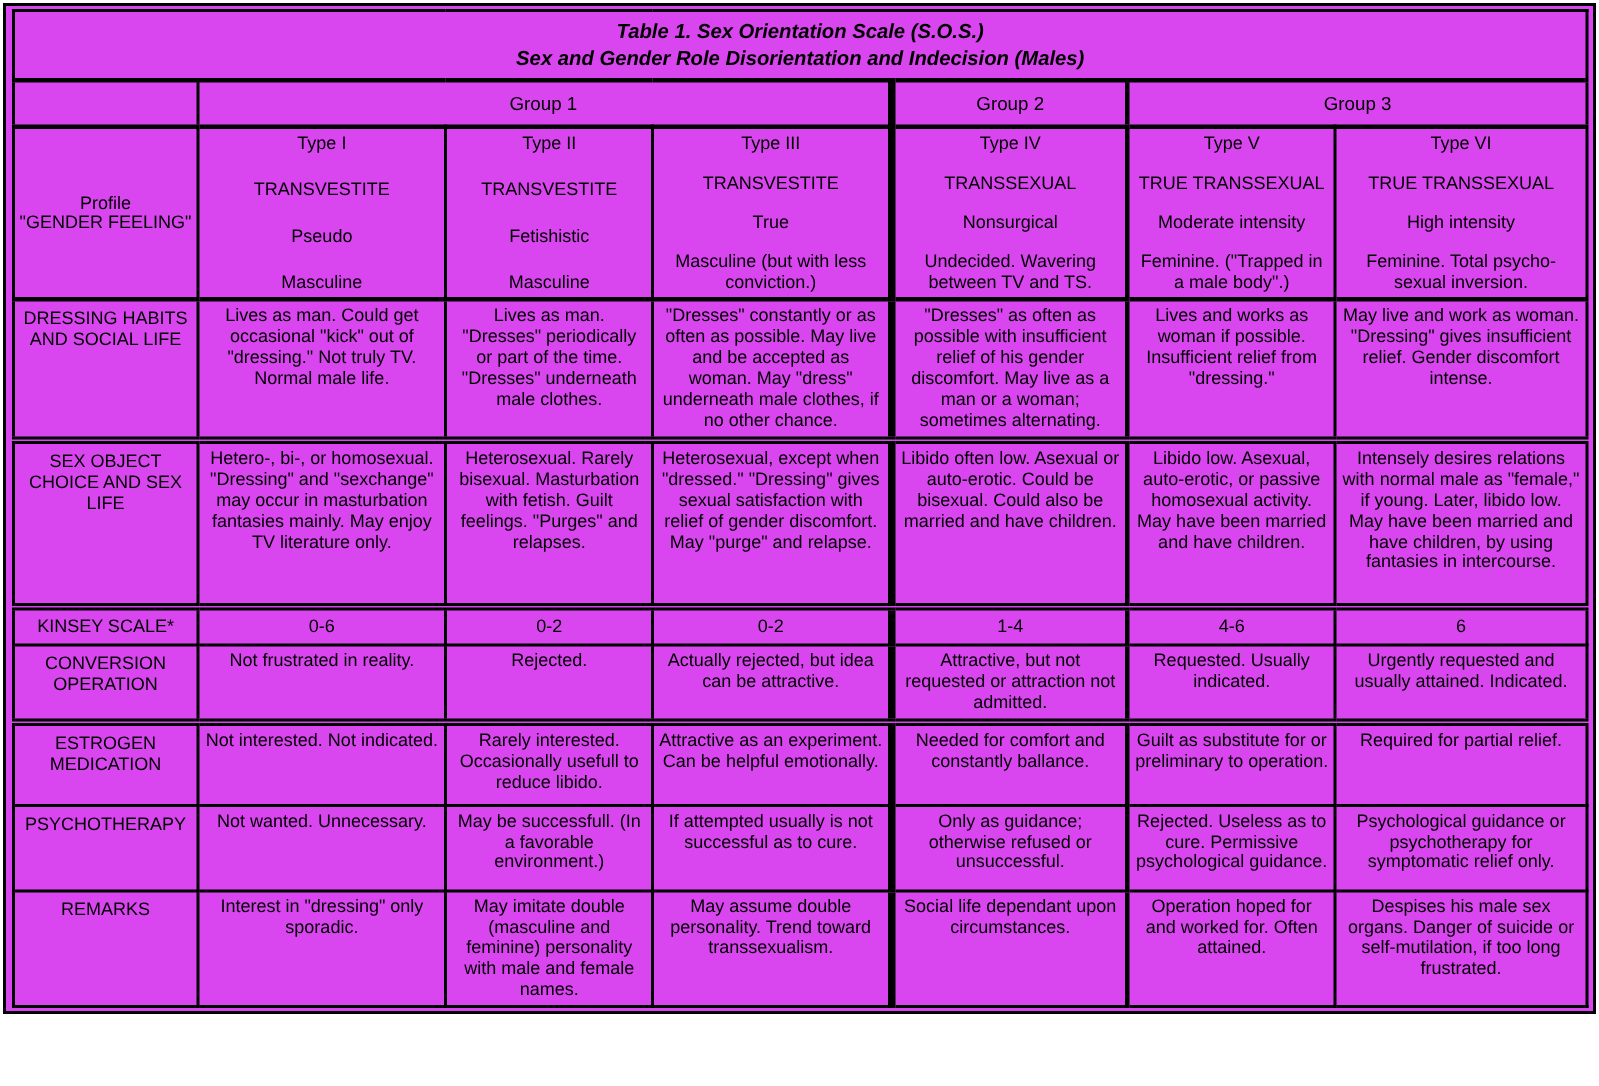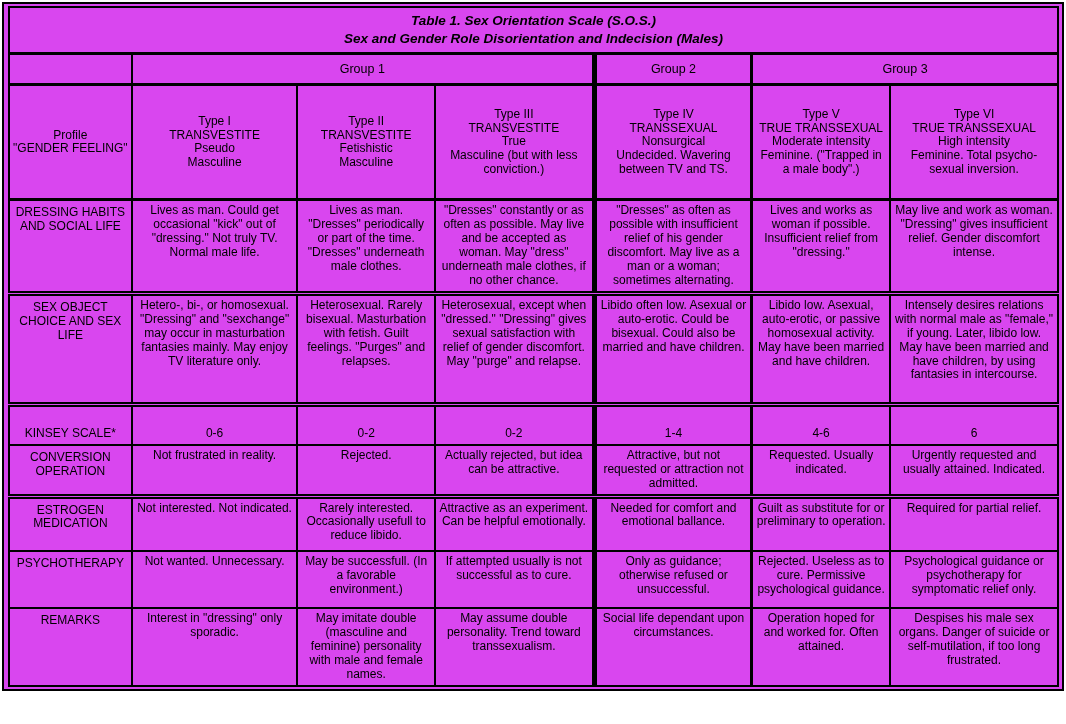--- a/index.html
+++ b/index.html
@@ -36,33 +36,33 @@
   
   tr.group-row td { vertical-align: middle; font-size: 12.5px; border-bottom: 3px solid #000; height: 31px; }
   
   .gL { border-left: 5px solid #000; }
   
   .g3L { border-left: 3px solid #000; }
   
   tr.profile-row td { border-bottom: 3px solid #000; height: 114px; }
   .stack {
     display: flex; flex-direction: column;
-    justify-content: center;
+    justify-content: space-between;
     height: 106px;
   }
   .stack span { display: block; }
   .lblstack {
     display: flex; flex-direction: column;
     justify-content: center; 
     height: 106px;
   }
   
   tr.r-dressing td { height: 93px; }
   tr.r-sex td { height: 111px; border-top: 5px double #000; }
-  tr.r-kinsey td { height: 26px; border-top: 5px double #000; padding-top: 20px; }
+  tr.r-kinsey td { height: 26px; border-top: 5px double #000; padding-top: 4px; }
   tr.r-conversion td { height: 50px; }
   tr.r-estrogen td { height: 55px; border-top: 5px double #000; }
   tr.r-psycho td { height: 57px; }
   tr.r-remarks td { height: 77px; }
   td.lbl { padding-top: 5px; }
   
   tr.footnote-row td {
     border-top: 3px solid #000;
     text-align: left;
     vertical-align: top;
@@ -198,21 +198,21 @@
         <td class="gL">Attractive, but not requested or attraction not admitted.</td>
         <td class="g3L">Requested. Usually indicated.</td>
         <td>Urgently requested and usually attained. Indicated.</td>
       </tr>
 
       <tr class="r-estrogen">
         <td class="lbl">ESTROGEN MEDICATION</td>
         <td>Not interested. Not indicated.</td>
         <td>Rarely interested. Occasionally usefull to reduce libido.</td>
         <td>Attractive as an experiment. Can be helpful emotionally.</td>
-        <td class="gL">Needed for comfort and emotional ballance.</td>
+        <td class="gL">Needed for comfort and constantly ballance.</td>
         <td class="g3L">Guilt as substitute for or preliminary to operation.</td>
         <td>Required for partial relief.</td>
       </tr>
 
       <tr class="r-psycho">
         <td class="lbl">PSYCHOTHERAPY</td>
         <td>Not wanted. Unnecessary.</td>
         <td>May be successfull. (In a favorable environment.)</td>
         <td>If attempted usually is not successful as to cure.</td>
         <td class="gL">Only as guidance; otherwise refused or unsuccessful.</td>

